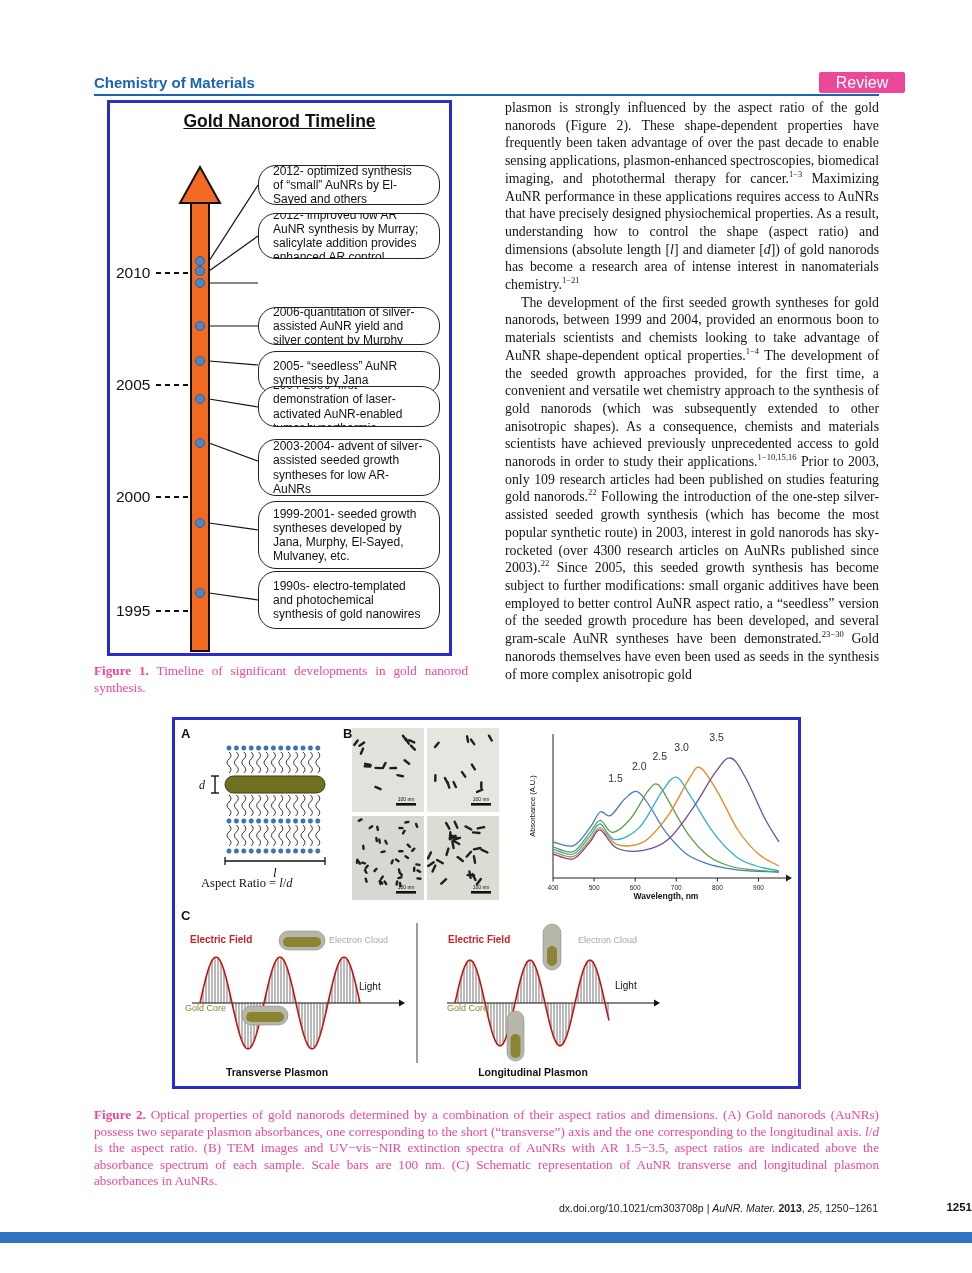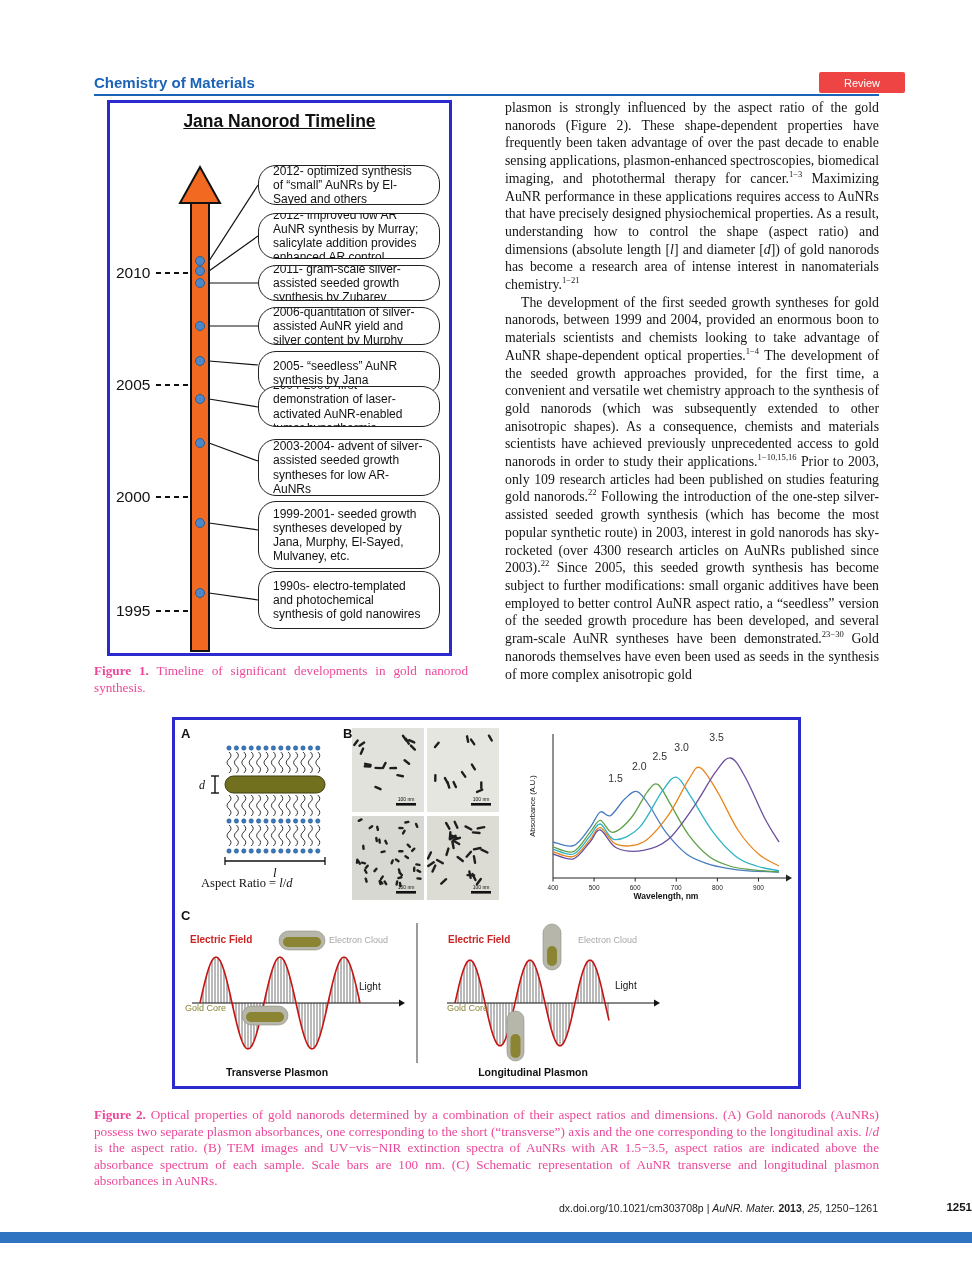--- a/index.html
+++ b/index.html
@@ -3,22 +3,22 @@
 <meta charset="utf-8">
 <style>
   *{margin:0;padding:0;box-sizing:border-box}
   html,body{background:#ffffff}
   body{width:972px;font-family:"Liberation Serif",serif;color:#141414}
   .page{position:relative;width:972px;height:1273px;background:#fff;overflow:hidden}
   sup{font-size:0.62em;vertical-align:super;line-height:0}
 
   
   .journal{position:absolute;left:94px;top:74px;font-family:"Liberation Sans",sans-serif;font-weight:bold;font-size:15px;color:#1b63b7}
-  .badge{position:absolute;left:819px;top:72px;width:86px;height:21px;background:#ef4444;color:#fff;
-         font-family:"Liberation Sans",sans-serif;font-size:11px;display:flex;align-items:center;justify-content:center;border-radius:2px}
+  .badge{position:absolute;left:819px;top:72px;width:86px;height:21px;background:#ec4899;color:#fff;
+         font-family:"Liberation Sans",sans-serif;font-size:16px;display:flex;align-items:center;justify-content:center;border-radius:2px}
   .header-rule{position:absolute;left:94px;top:94px;width:785px;height:2px;background:#1b63b7}
 
   
   .col-right{position:absolute;left:505px;top:99px;width:374px}
   .body-par{font-size:13.8px;line-height:17.7px;text-align:justify}
   .body-par.indent{text-indent:16px}
 
   
   .fig1{position:absolute;left:107px;top:100px;width:345px;height:556px;border:3px solid #2a2ace;background:#fff}
   .fig1-title{position:absolute;left:0;right:0;top:8px;text-align:center;font-family:"Liberation Sans",sans-serif;
@@ -61,21 +61,21 @@
 </head>
 <body>
 
 <div class="page">
 
   <span class="journal">Chemistry of Materials</span>
   <span class="badge">Review</span>
   <div class="header-rule"></div>
 
   <figure class="fig1">
-    <div class="fig1-title">Jana Nanorod Timeline</div>
+    <div class="fig1-title">Gold Nanorod Timeline</div>
     <svg class="fig1-deco" width="339" height="550" viewBox="0 0 339 550">
 
       <g stroke="#111" stroke-width="1.2">
         <line x1="99" y1="158" x2="148" y2="82"></line>
         <line x1="99" y1="168" x2="148" y2="133"></line>
         <line x1="99" y1="180" x2="148" y2="180"></line>
         <line x1="99" y1="223" x2="148" y2="223"></line>
         <line x1="99" y1="258" x2="148" y2="262"></line>
         <line x1="99" y1="296" x2="148" y2="304"></line>
         <line x1="99" y1="340" x2="148" y2="358"></line>
@@ -107,21 +107,20 @@
         <circle cx="90" cy="490" r="4.5"></circle>
       </g>
     </svg>
     <div class="year" style="top:161px">2010</div>
     <div class="year" style="top:273px">2005</div>
     <div class="year" style="top:385px">2000</div>
     <div class="year" style="top:499px">1995</div>
 
     <div class="event" style="top:62px;height:40px">2012- optimized synthesis of “small” AuNRs by El-Sayed and others</div>
     <div class="event" style="top:110px;height:46px">2012- improved low AR AuNR synthesis by Murray; salicylate addition provides enhanced AR control</div>
-    <div class="event" style="top:162px;height:36px">2011- gram-scale silver-assisted seeded growth synthesis by Zubarev</div>
     <div class="event" style="top:204px;height:38px">2006-quantitation of silver-assisted AuNR yield and silver content by Murphy</div>
     <div class="event" style="top:248px;height:44px">2005- “seedless” AuNR synthesis by Jana</div>
     <div class="event" style="top:283px;height:41px">2004-2006- first demonstration of laser-activated AuNR-enabled tumor hyperthermia</div>
     <div class="event" style="top:336px;height:57px">2003-2004- advent of silver-assisted seeded growth syntheses for low AR-AuNRs</div>
     <div class="event" style="top:398px;height:68px">1999-2001- seeded growth syntheses developed by Jana, Murphy, El-Sayed, Mulvaney, etc.</div>
     <div class="event" style="top:468px;height:58px">1990s- electro-templated and photochemical synthesis of gold nanowires</div>
   </figure>
 
   <p class="caption cap1"><b>Figure 1.</b> Timeline of significant developments in gold nanorod synthesis.</p>
 

